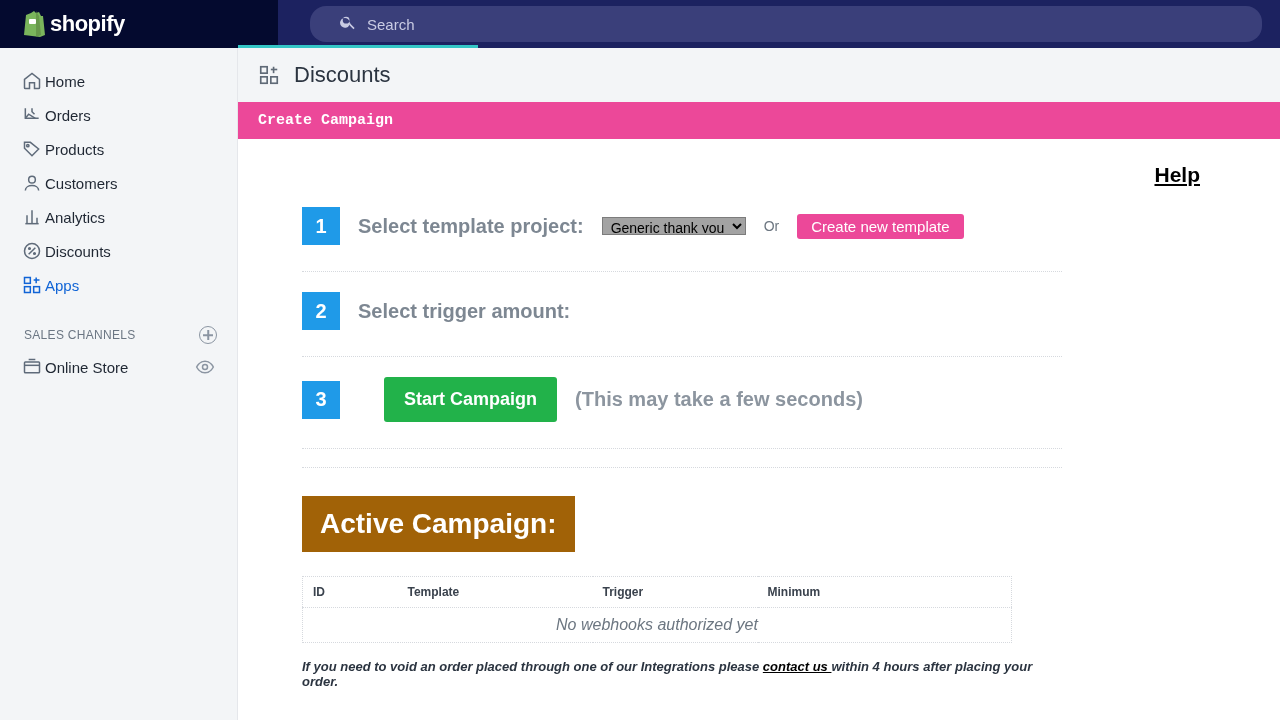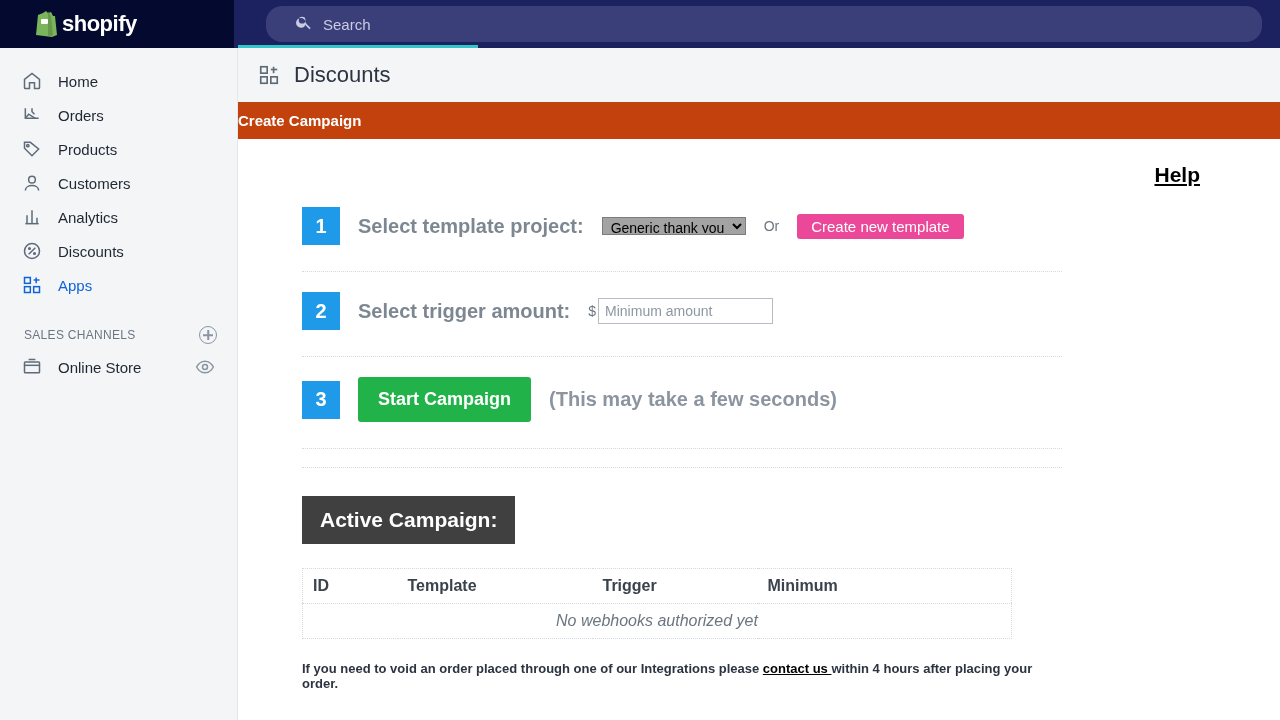--- a/index.html
+++ b/index.html
@@ -1,72 +1,72 @@
 <!DOCTYPE html>
 <html><head>
 <meta charset="utf-8">
 <style>
   * { box-sizing: border-box; margin: 0; padding: 0; }
   html, body { width: 1280px; height: 720px; font-family: -apple-system, "Segoe UI", Helvetica, Arial, sans-serif; background:#f3f5f7; overflow:hidden;}
   
   .topbar { height:48px; background:#1C2260; display:flex; align-items:center; }
-  .topbar-left { width:234px; height:48px; background:#040A2F; display:flex; align-items:center; padding-left:34px; }
+  .topbar-left { width:278px; height:48px; background:#040A2F; display:flex; align-items:center; padding-left:22px; }
   .logo { display:flex; align-items:center; gap:4px; }
   .logo-bag { width:24px; height:26px; position:relative; }
   .logo-text { color:#fff; font-weight:700; font-size:22px; letter-spacing:-.5px;}
   .searchwrap { flex:1; padding:6px 18px 6px 32px; }
   .searchbox { height:36px; border-radius:16px; background:#3A3F7A; display:flex; align-items:center; padding:0 29px; gap:10px;}
   .searchbox svg { width:18px; height:18px; fill:#c9cbe3;}
   .searchbox input { flex:1; background:transparent; border:none; outline:none; color:#c9cbe3; font-size:15px;}
   .searchbox input::placeholder { color:#c9cbe3; }
 
   
   .body { display:flex; height:calc(720px - 48px); }
   .sidebar { width:238px; background:#f3f5f7; border-right:1px solid #e5e7eb; padding-top:16px; }
-  .nav-item, .chan-item { display:flex; align-items:center; gap:16px; padding:7px 22px; font-size:15px; color:#1f2733; cursor:pointer;}
+  .nav-item, .chan-item { display:flex; align-items:center; gap:3px; padding:7px 22px; font-size:15px; color:#1f2733; cursor:pointer;}
   .nav-item .icon, .chan-item .icon { width:20px; height:20px; display:flex; align-items:center; justify-content:center; color:#5f6b7a;}
   .nav-item.active { color:#1064d6; }
   .nav-item.active .icon { color:#1064d6;}
   .section-label-row { display:flex; align-items:center; justify-content:space-between; padding:24px 20px 6px 24px; }
   .section-label { font-size:12px; color:#6b7683; letter-spacing:.3px;}
   .circle-plus { width:18px; height:18px; border:1.5px solid #8b95a2; border-radius:50%; position:relative;}
   .circle-plus::before, .circle-plus::after { content:""; position:absolute; background:#8b95a2; }
   .circle-plus::before { left:3px; right:3px; top:50%; height:1.5px; transform:translateY(-50%);}
   .circle-plus::after { top:3px; bottom:3px; left:50%; width:1.5px; transform:translateX(-50%);}
   .chan-item .eye { margin-left:auto; width:20px; height:20px; color:#8b95a2; }
 
   .main { flex:1; background:#f3f5f7; position:relative; }
   .progressbar { height:3px; width:240px; background:#34c6c6; position:absolute; top:-3px; left:0; }
   .page-head { display:flex; align-items:center; gap:14px; padding:14px 20px 14px 20px; }
   .page-head .apps-ic { width:22px; height:22px; color:#5f6a77;}
   .page-head h1 { font-size:22px; font-weight:500; color:#2b3440;}
-  .blackbar { background:#c2410c; color:#fff; font-size:15px; font-weight:600; padding:10px 0;}
+  .blackbar { background:#ec4899; color:#fff; font-size:15px; font-weight:600; padding:10px 20px;font-family:Liberation Mono, monospace;}
   .panel { background:#fff; padding:20px 50px 40px 50px; min-height:560px;}
   .help { text-align:right; padding:4px 30px 0 0;}
   .help a { color:#000; font-weight:700; font-size:21px; text-decoration:underline;}
   .steps { max-width:760px; margin-left:14px;}
   .step { display:flex; align-items:center; gap:18px; padding:20px 0 26px 0; border-bottom:1px dotted #d6d9de;}
   .stepnum { width:38px; height:38px; min-width:38px; background:#1f9ae8; color:#fff; font-weight:700; font-size:20px; display:flex; align-items:center; justify-content:center;}
   .steplabel { color:#7d8792; font-weight:700; font-size:20px; white-space:nowrap;}
   .sel { height:18px; border:1px solid #7c7c7c; font-size:14px; padding:1px 4px; background:#a3a3a3;}
   .or { color:#6c7681; font-size:14px;}
   .btn-green { background:#ec4899; color:#fff; border:none; border-radius:3px; padding:4px 14px; font-size:15px; font-weight:500; cursor:pointer;}
-  .btn-green.big { background:#22b24a; font-size:18px; padding:12px 20px; font-weight:600; border-radius:3px;}
+  .btn-green.big { background:#22b24a; font-size:18px; padding:12px 20px; font-weight:600; border-radius:3px;margin-left:26px;}
   .dollar { color:#6c7681; font-size:14px; margin-right:2px;}
   .amount-input { height:26px; width:175px; border:1px solid #b6bcc4; font-size:14px; padding:2px 6px;}
   .amount-input::placeholder{ color:#8e97a2;}
   .step-note { color:#8c959f; font-weight:700; font-size:20px;}
   .step3 { border-bottom:1px dotted #d6d9de;}
   .divider-extra { border-top:1px dotted #d6d9de; margin-top:18px; }
 
-  .active-chip { display:inline-block; background:#404040; color:#fff; font-weight:800; font-size:21px; padding:12px 18px; margin-top:28px;}
+  .active-chip { display:inline-block; background:#a16207; color:#fff; font-weight:800; font-size:28px; padding:12px 18px; margin-top:28px;}
   table.camp { width:710px; border-collapse:collapse; margin-top:24px; border:1px dotted #d6d9de;}
-  table.camp th { text-align:left; font-weight:700; color:#3a424d; font-size:16px; padding:8px 10px; border-bottom:1px dotted #d6d9de;}
+  table.camp th { text-align:left; font-weight:700; color:#3a424d; font-size:12px; padding:8px 10px; border-bottom:1px dotted #d6d9de;}
   table.camp td.empty { text-align:center; font-style:italic; color:#6c7681; padding:8px 10px; font-size:16px;}
-  .footnote { margin-top:22px; font-weight:700; font-size:13px; color:#2b3440;}
+  .footnote { margin-top:16px; font-style:italic; font-weight:700; font-size:13px; color:#2b3440;}
   .footnote a { color:#000; text-decoration:underline;}
 </style>
 </head>
 <body>
 
 <div class="topbar">
   <div class="topbar-left">
     <div class="logo">
       <span class="logo-bag">
         <svg viewBox="0 0 24 26">
@@ -215,23 +215,20 @@
           <select class="sel">
             <option>Generic thank you</option>
           </select>
           <span class="or">Or</span>
           <button class="btn-green">Create new template</button>
         </div>
 
         <div class="step">
           <div class="stepnum">2</div>
           <div class="steplabel">Select trigger amount:</div>
-          <div>
-            <span class="dollar">$</span><input class="amount-input" type="text" placeholder="Minimum amount" style="">
-          </div>
         </div>
 
         <div class="step step3">
           <div class="stepnum">3</div>
           <button class="btn-green big">Start Campaign</button>
           <span class="step-note">(This may take a few seconds)</span>
         </div>
 
         <div class="divider-extra"></div>
 

